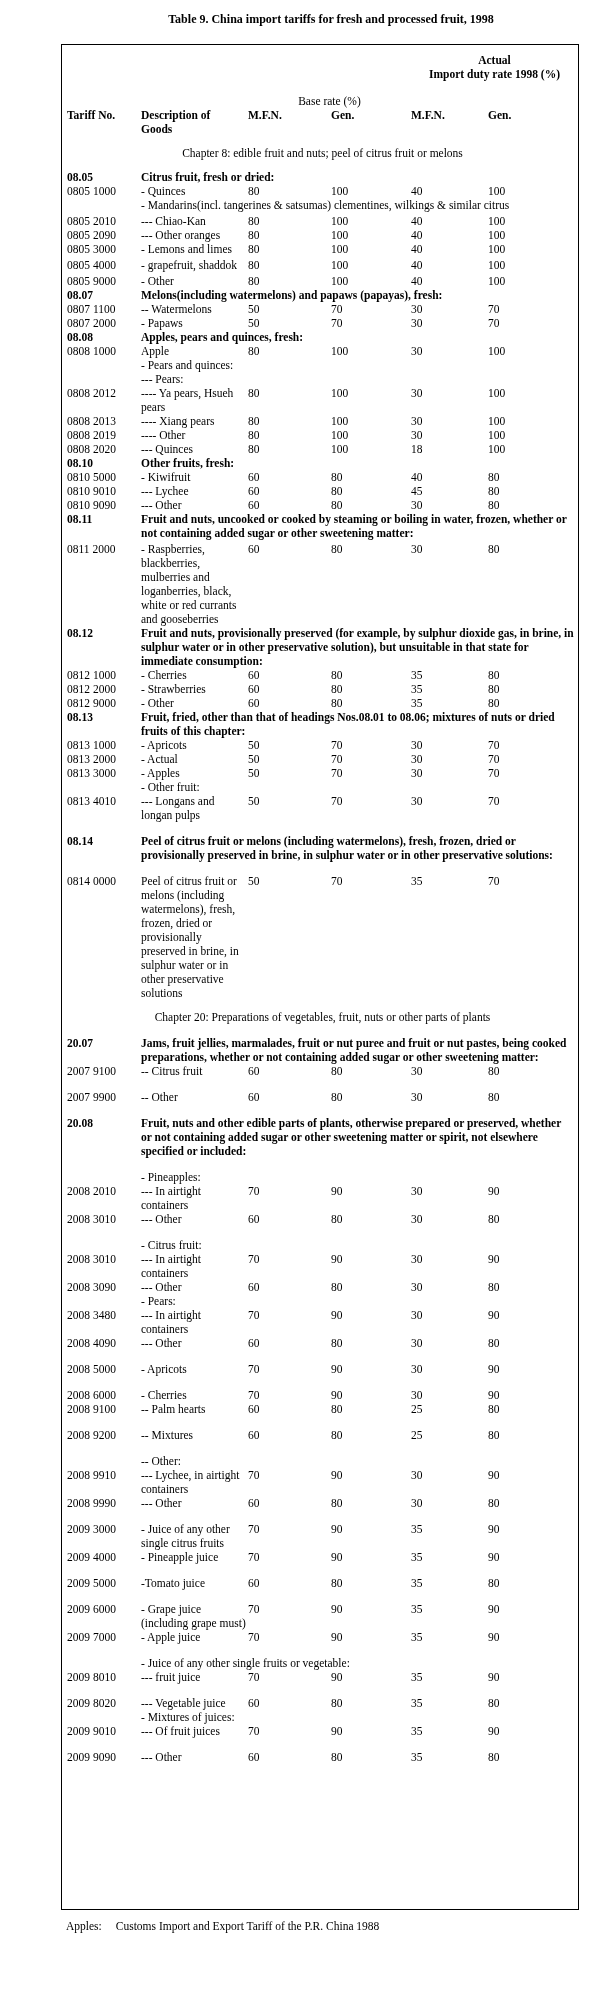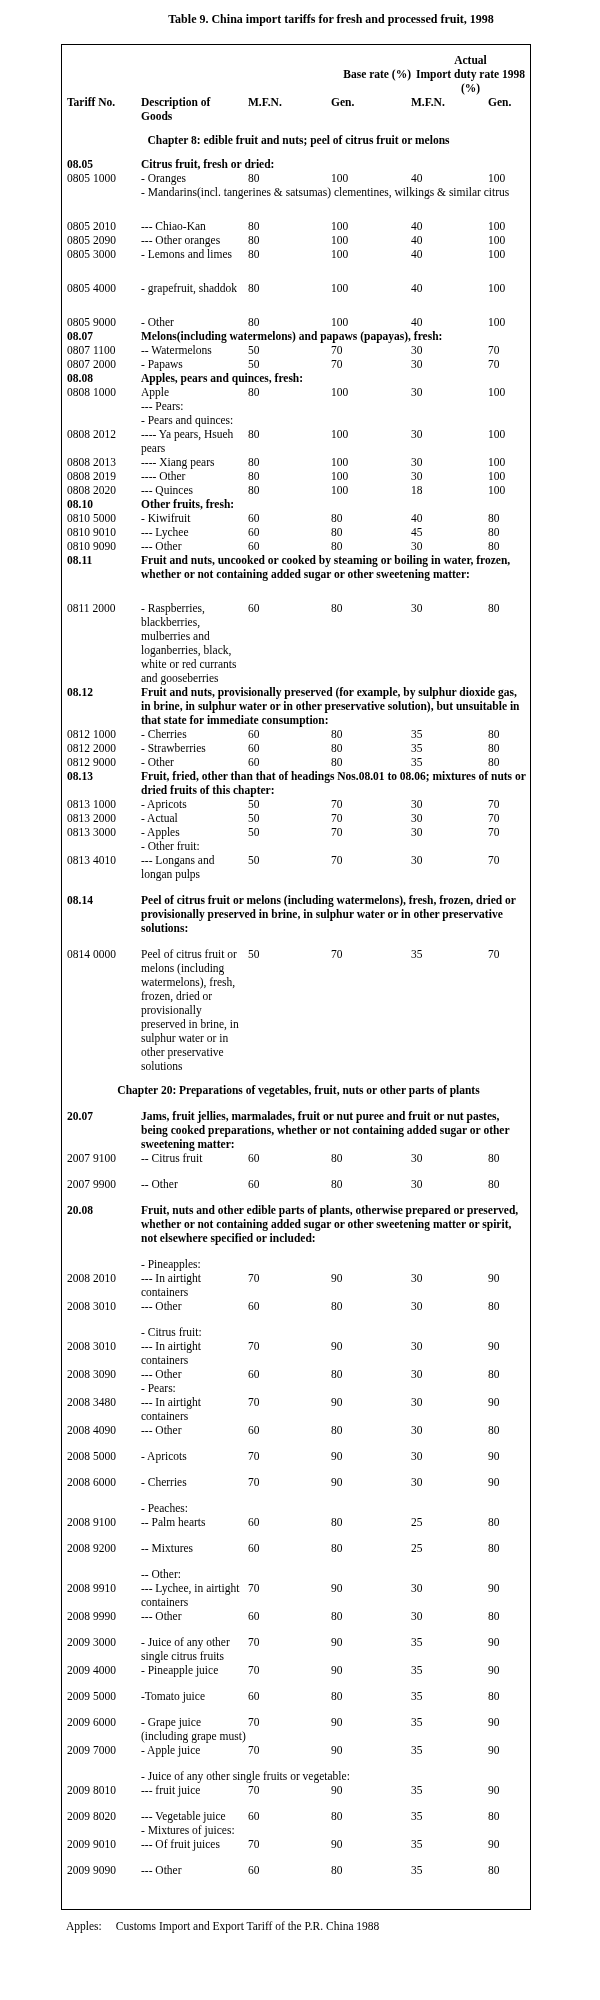--- a/index.html
+++ b/index.html
@@ -8,41 +8,41 @@
     font-family:"Liberation Serif","DejaVu Serif",serif;
     color:#000;font-size:11.5px;line-height:14px;
     -webkit-font-smoothing:none;
   }
   .page{padding-top:12px;}
   .doc-title{
     margin-left:62px;margin-bottom:18px;
     font-weight:bold;font-size:12px;text-align:center;
   }
   .table-box{
-    margin-left:61px;width:470px;
+    margin-left:61px;width:518px;
     border:1.5px solid #000;
     padding:8px 0 14px 5px;
     box-sizing:border-box;
     min-height:1866px;
   }
   .grid{
     display:grid;
     grid-template-columns:74px 107px 83px 80px 77px 1fr;
   }
   .grid .cell{padding:0;}
   .hdr{font-weight:bold;}
   .hdr-actual{grid-column:5 / 7;text-align:center;font-weight:bold;}
-  .hdr-base{grid-column:3 / 5;text-align:right;font-weight:bold;}
+  .hdr-base{grid-column:3 / 5;text-align:center;font-weight:normal;margin-top:27px;}
   .hdr-duty{grid-column:5 / 7;text-align:center;font-weight:bold;}
   .desc-cell{padding-right:12px;}
   .num{padding-left:3px;}
   .row{margin-top:0;}
   .row.gap-lg{margin-top:12px;}
-  .row.gap-sm{margin-top:20px;}
-  .row.chapter-row{display:block;text-align:center;font-weight:bold;margin-top:10px;margin-bottom:10px;}
+  .row.gap-sm{margin-top:2px;}
+  .row.chapter-row{display:block;text-align:center;font-weight:normal;margin-top:10px;margin-bottom:10px;}
   .row.h .no{font-weight:bold;}
   .row.h .desc-span{grid-column:2 / 7;font-weight:bold;padding-right:4px;}
   .row.cb .desc-span{grid-column:2 / 7;font-weight:normal;padding-right:2px;}
   .row.cs .desc-span{grid-column:2 / 7;padding-right:120px;}
   .row.c .desc-cell{grid-column:2 / 3;}
   .source-line{
     margin-left:66px;margin-top:9px;font-size:11.5px;
   }
   .source-line .src-label{margin-right:14px;}
 </style>
@@ -76,21 +76,21 @@
     </div>
 
     <div id="rows-container">
         <div class="row chapter-row">Chapter 8: edible fruit and nuts; peel of citrus fruit or melons</div>
         <div class="grid row h">
           <div class="cell no">08.05</div>
           <div class="cell desc-span">Citrus fruit, fresh or dried:</div>
         </div>
         <div class="grid row i">
           <div class="cell no">0805 1000</div>
-          <div class="cell desc-cell">- Oranges</div>
+          <div class="cell desc-cell">- Quinces</div>
           <div class="cell num">80</div>
           <div class="cell num">100</div>
           <div class="cell num">40</div>
           <div class="cell num">100</div>
         </div>
         <div class="grid row cb">
           <div class="cell no"></div>
           <div class="cell desc-span">- Mandarins(incl. tangerines &amp; satsumas) clementines, wilkings &amp; similar citrus</div>
         </div>
         <div class="grid row i gap-sm">
@@ -160,25 +160,25 @@
         <div class="grid row i">
           <div class="cell no">0808 1000</div>
           <div class="cell desc-cell">Apple</div>
           <div class="cell num">80</div>
           <div class="cell num">100</div>
           <div class="cell num">30</div>
           <div class="cell num">100</div>
         </div>
         <div class="grid row c">
           <div class="cell no"></div>
+          <div class="cell desc-cell">- Pears and quinces:</div>
+        </div>
+        <div class="grid row c">
+          <div class="cell no"></div>
           <div class="cell desc-cell">--- Pears:</div>
-        </div>
-        <div class="grid row c">
-          <div class="cell no"></div>
-          <div class="cell desc-cell">- Pears and quinces:</div>
         </div>
         <div class="grid row i">
           <div class="cell no">0808 2012</div>
           <div class="cell desc-cell">---- Ya pears, Hsueh pears</div>
           <div class="cell num">80</div>
           <div class="cell num">100</div>
           <div class="cell num">30</div>
           <div class="cell num">100</div>
         </div>
         <div class="grid row i">
@@ -419,24 +419,20 @@
           <div class="cell num">90</div>
         </div>
         <div class="grid row i gap-lg">
           <div class="cell no">2008 6000</div>
           <div class="cell desc-cell">- Cherries</div>
           <div class="cell num">70</div>
           <div class="cell num">90</div>
           <div class="cell num">30</div>
           <div class="cell num">90</div>
         </div>
-        <div class="grid row c gap-lg">
-          <div class="cell no"></div>
-          <div class="cell desc-cell">- Peaches:</div>
-        </div>
         <div class="grid row i">
           <div class="cell no">2008 9100</div>
           <div class="cell desc-cell">-- Palm hearts</div>
           <div class="cell num">60</div>
           <div class="cell num">80</div>
           <div class="cell num">25</div>
           <div class="cell num">80</div>
         </div>
         <div class="grid row i gap-lg">
           <div class="cell no">2008 9200</div>

